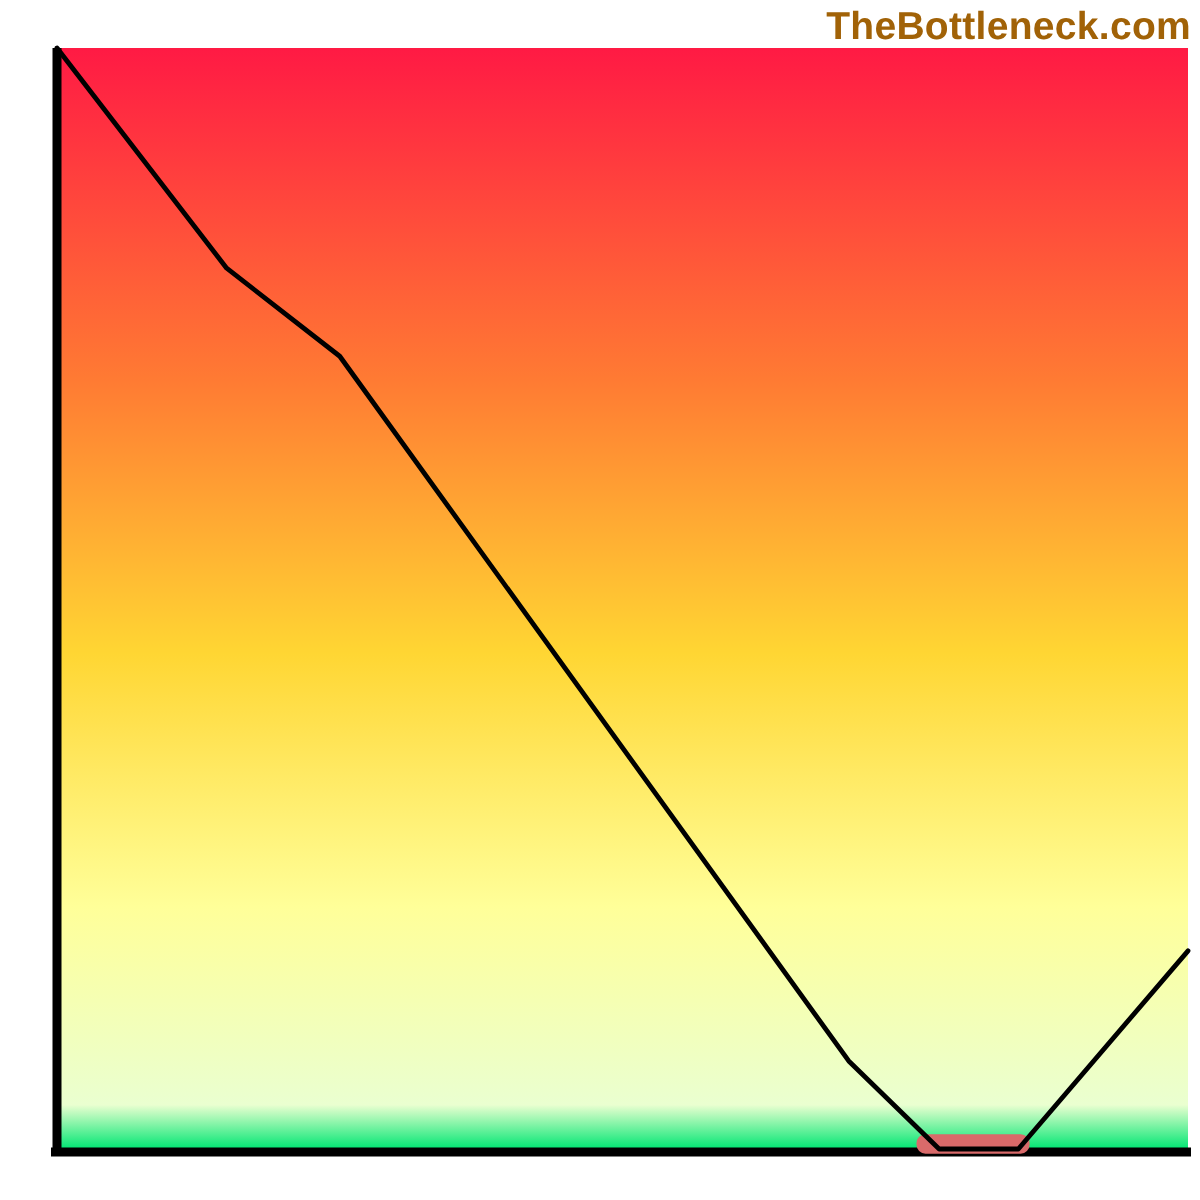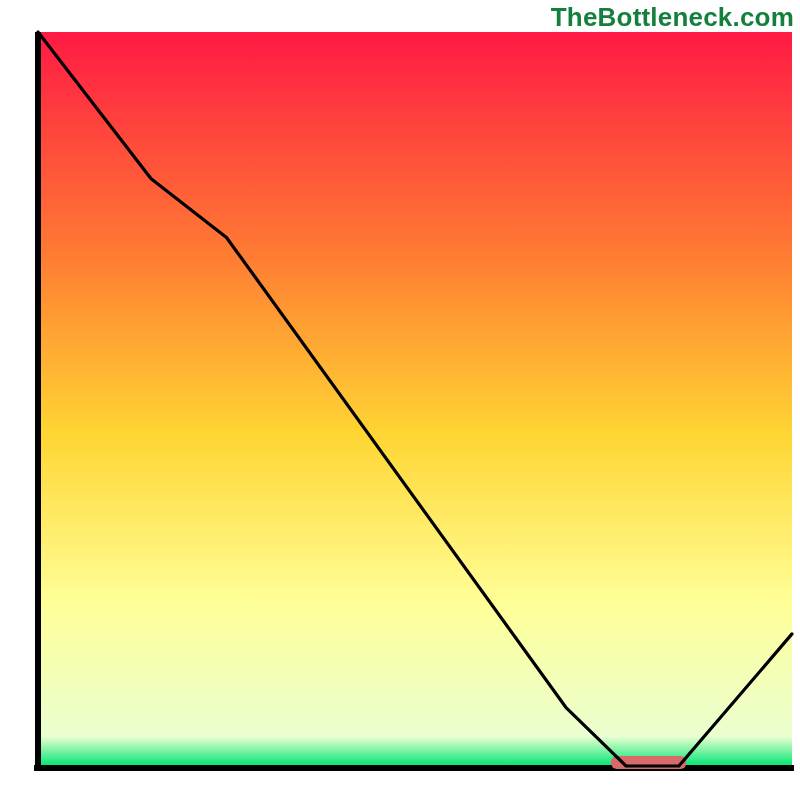--- a/index.html
+++ b/index.html
@@ -15,21 +15,21 @@
     position: relative;
     width: 800px;
     height: 800px;
   }
   .watermark {
     position: absolute;
     top: 2px;
     right: 6px;
     font-size: 26px;
     font-weight: 600;
-    color: #15803d;
+    color: #a16207;
     letter-spacing: 0.2px;
     user-select: none;
   }
   svg {
     display: block;
   }
 </style>
 </head>
 <body>
 

